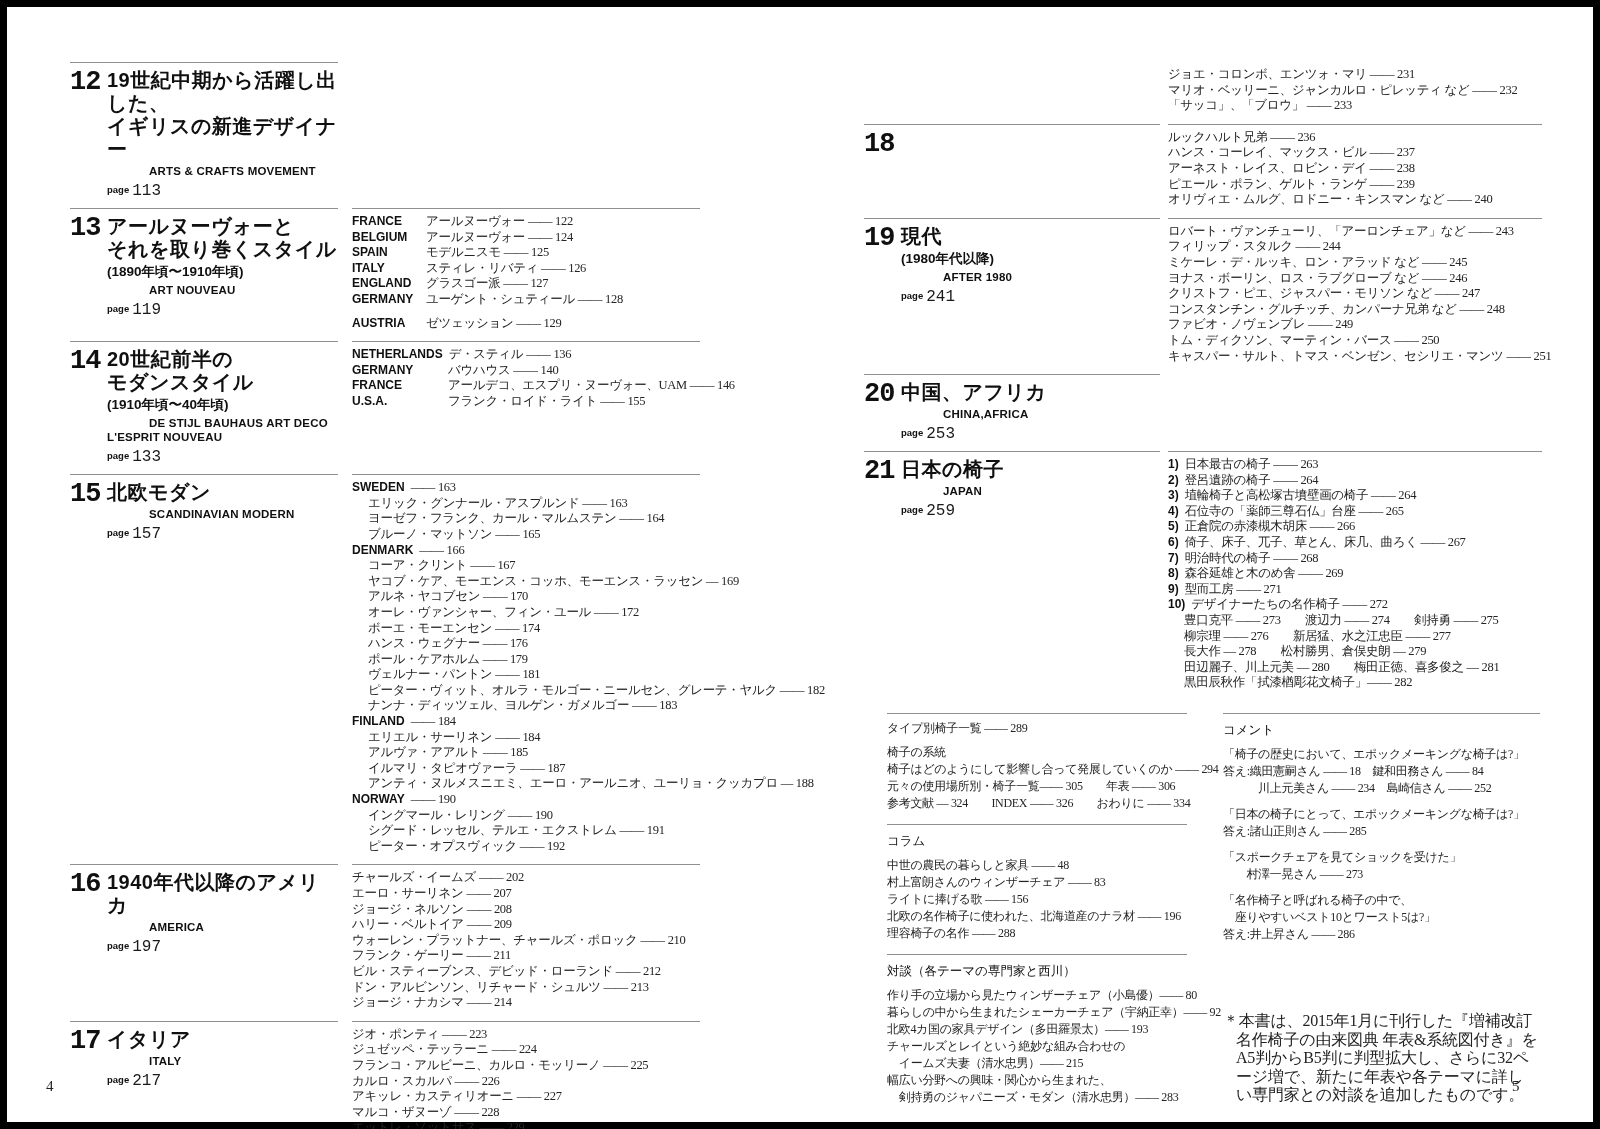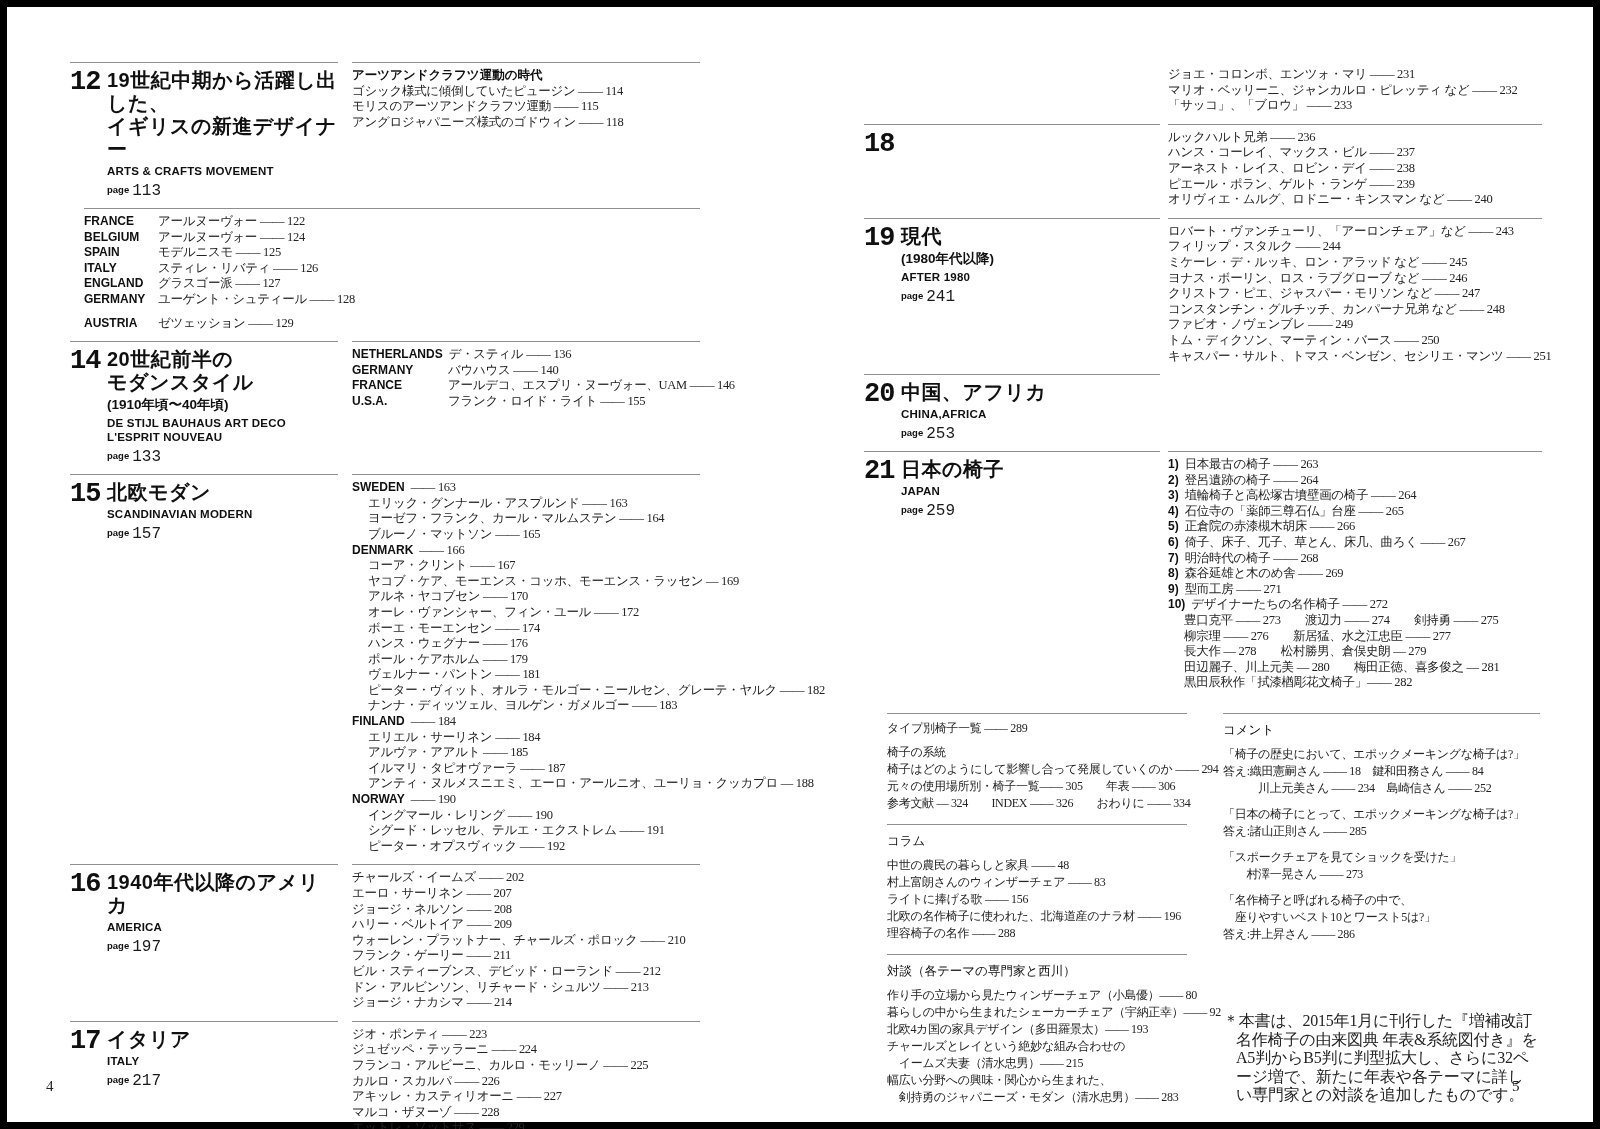--- a/index.html
+++ b/index.html
@@ -19,21 +19,21 @@
   .page-r .c-head{width:296px;}
   .page-r .c-items{margin-left:8px;}
   .row.no-rule .c-head,.row.no-rule .c-items{border-top:none;}
 
   .c-top{display:flex;}
   .c-num{font-size:27px;font-weight:bold;color:#101010;width:37px;flex:none;line-height:28px;letter-spacing:-1px;font-family:Liberation Mono, monospace;}
   .c-titles{flex:1;padding-top:1px;}
   .c-title-jp{font-size:20px;font-weight:bold;color:#101010;line-height:23px;letter-spacing:0.5px;}
   .c-sub{font-size:13.5px;font-weight:bold;color:#101010;line-height:17px;margin-top:2px;}
   .c-en{font-size:11.5px;font-weight:bold;color:#101010;line-height:14px;letter-spacing:0.2px;}
-  .c-title-jp + .c-en,.c-sub + .c-en{margin-top:3px;}
+  .c-title-jp + .c-en,.c-sub + .c-en{margin-top:3px;margin-left:42px;}
   .c-page{margin-top:3px;line-height:17px;}
   .c-pageword{font-size:9.5px;font-weight:bold;color:#101010;margin-right:3px;vertical-align:2px;}
   .c-pagenum{font-family:Liberation Mono, monospace;font-size:16px;color:#1a1a1a;}
 
   .i-line{font-family:"Liberation Serif",serif;font-size:12.5px;line-height:15.6px;color:#242424;
           letter-spacing:-0.3px;white-space:nowrap;display:flex;align-items:baseline;}
   .i-line.ind{padding-left:16px;}
   .i-label{font-family:"Liberation Sans",sans-serif;font-weight:bold;font-size:12px;color:#101010;
            flex:none;margin-right:6px;letter-spacing:0;}
   .i-head-text{font-family:"Liberation Sans",sans-serif;font-weight:bold;font-size:12.5px;color:#101010;letter-spacing:0;}
@@ -68,36 +68,34 @@
           <div class="c-top">
             <div class="c-num">12</div>
             <div class="c-titles">
               <div class="c-title-jp">19世紀中期から活躍し出した、</div>
               <div class="c-title-jp">イギリスの新進デザイナー</div>
               <div class="c-en">ARTS &amp; CRAFTS MOVEMENT</div>
               <div class="c-page"><span class="c-pageword">page</span><span class="c-pagenum">113</span></div>
             </div>
           </div>
         </div>
-        <div class="c-items">
-          <div class="i-line">
-            <span class="i-head-text">アーツアンドクラフツ運動の時代</span>
-          </div>
-          <div class="i-line">
-            <span class="i-text">ゴシック様式に傾倒していたピュージン —— 114</span>
-          </div>
-          <div class="i-line">
-            <span class="i-text">モリスのアーツアンドクラフツ運動 —— 115</span>
-          </div>
-          <div class="i-line">
-            <span class="i-text">アングロジャパニーズ様式のゴドウィン —— 118</span>
-          </div>
-        </div>
-      </div>
-      <div class="row">
+      </div>
+      <div class="row">
+        <div class="c-head">
+          <div class="c-top">
+            <div class="c-num">13</div>
+            <div class="c-titles">
+              <div class="c-title-jp">アールヌーヴォーと</div>
+              <div class="c-title-jp">それを取り巻くスタイル</div>
+              <div class="c-sub">(1890年頃〜1910年頃)</div>
+              <div class="c-en">ART NOUVEAU</div>
+              <div class="c-page"><span class="c-pageword">page</span><span class="c-pagenum">119</span></div>
+            </div>
+          </div>
+        </div>
         <div class="c-items">
           <div class="i-line">
             <span class="i-label" style="min-width: 68px;">FRANCE</span>
             <span class="i-text">アールヌーヴォー —— 122</span>
           </div>
           <div class="i-line">
             <span class="i-label" style="min-width: 68px;">BELGIUM</span>
             <span class="i-text">アールヌーヴォー —— 124</span>
           </div>
           <div class="i-line">

